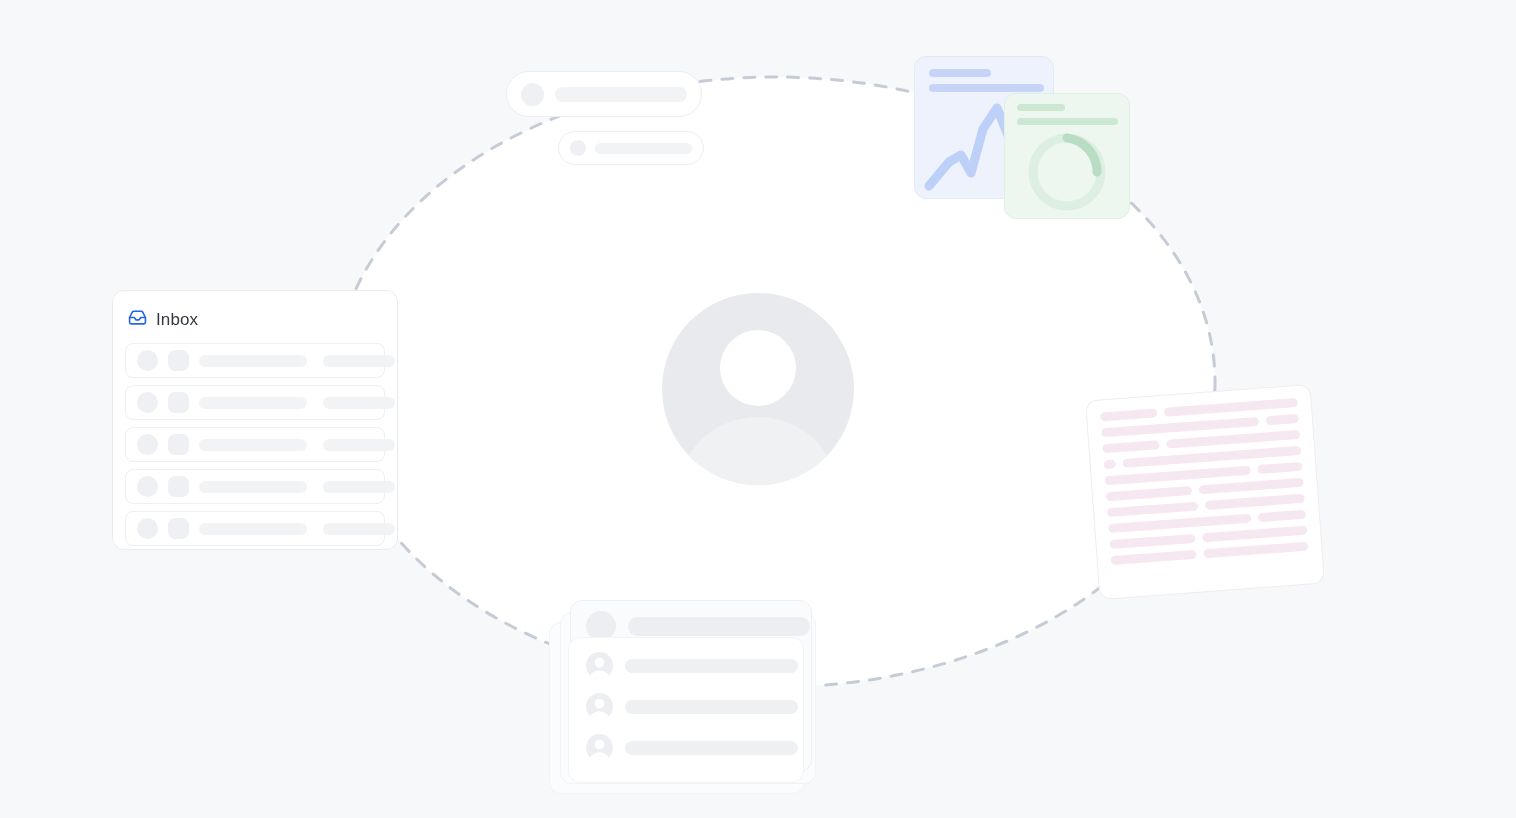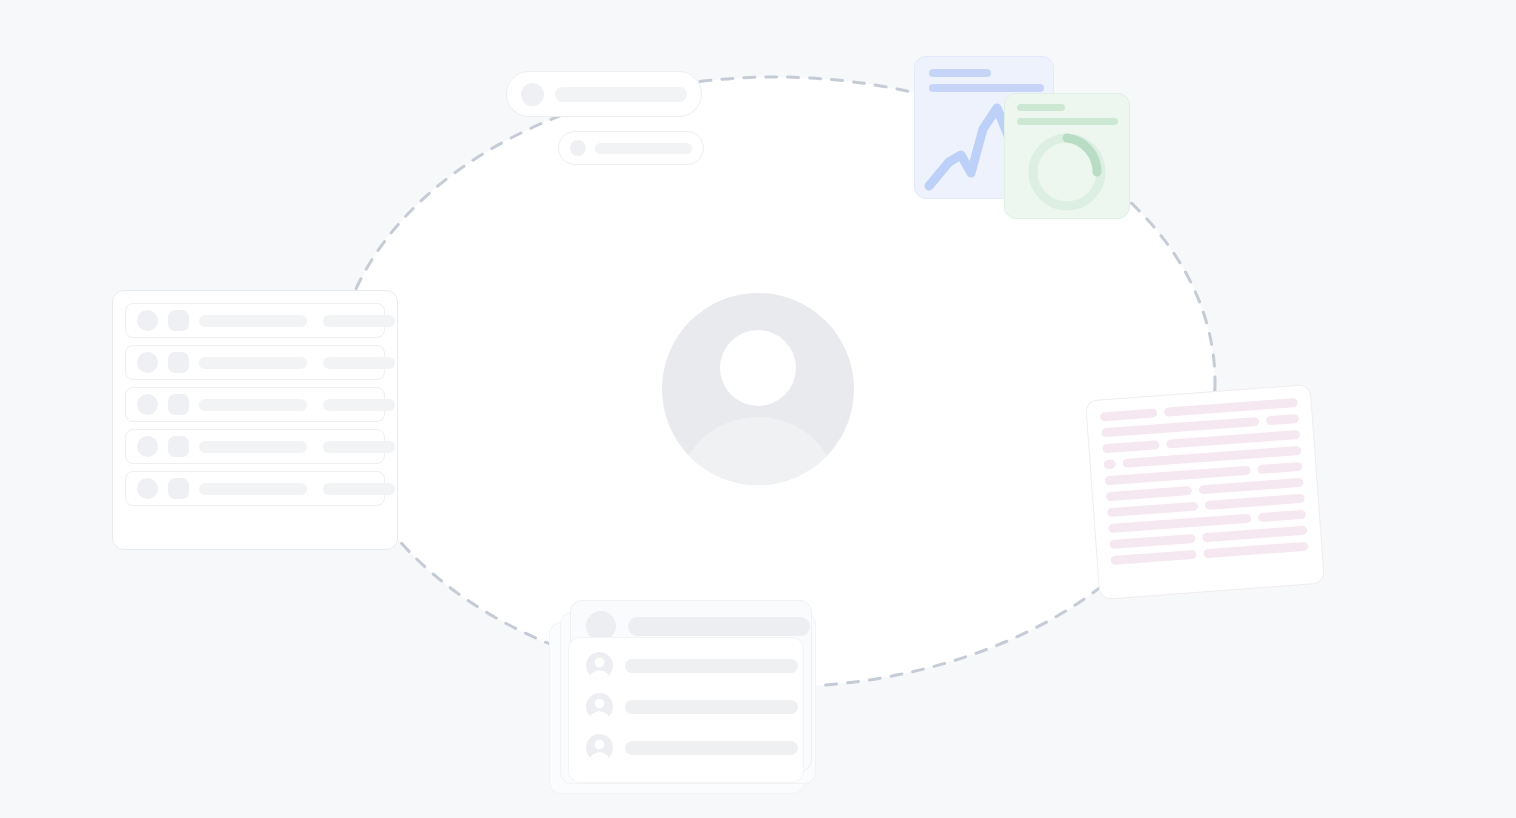--- a/index.html
+++ b/index.html
@@ -228,20 +228,29 @@
         </clipPath>
     </defs>
     <circle cx="96" cy="96" r="96" fill="#e8eaed"></circle>
     <g clip-path="url(#avClip)">
       <circle cx="96" cy="75" r="38" fill="#ffffff"></circle>
       <ellipse cx="96" cy="196" rx="78" ry="72" fill="#eff1f3"></ellipse>
     </g>
   </svg>
 
   <div id="inbox-card">
+    <div id="inbox-header">
+      <span>
+        <svg width="19" height="19" viewBox="0 0 24 24" fill="none" stroke="#2563eb" stroke-width="2" stroke-linecap="round" stroke-linejoin="round" xmlns="http://www.w3.org/2000/svg">
+          <path d="M22 12h-6l-2 3h-4l-2-3H2"></path>
+          <path d="M5.45 5.11 2 12v6a2 2 0 0 0 2 2h16a2 2 0 0 0 2-2v-6l-3.45-6.89A2 2 0 0 0 16.76 4H7.24a2 2 0 0 0-1.79 1.11z"></path>
+        </svg>
+      </span>
+      <span class="title">Inbox</span>
+    </div>
 
     <div id="inbox-rows">
       <div class="inbox-row">
         <span class="sk-circle av"></span>
         <span class="sk-square thumb"></span>
         <span class="sk-bar l1"></span>
         <span class="sk-bar l2"></span>
       </div>
       <div class="inbox-row">
         <span class="sk-circle av"></span>

